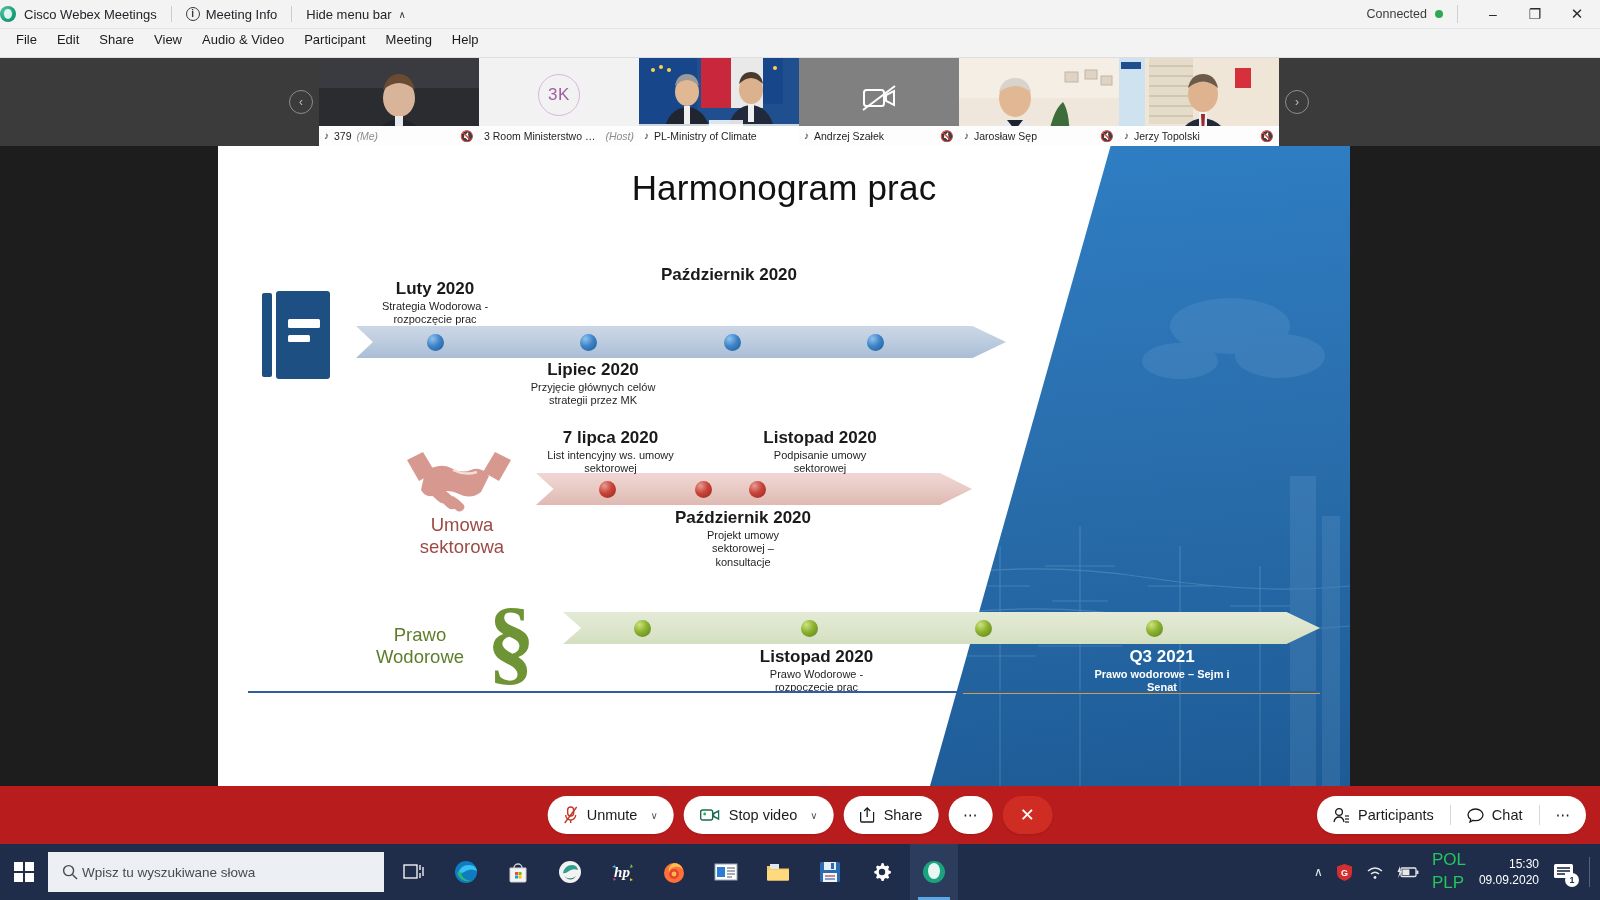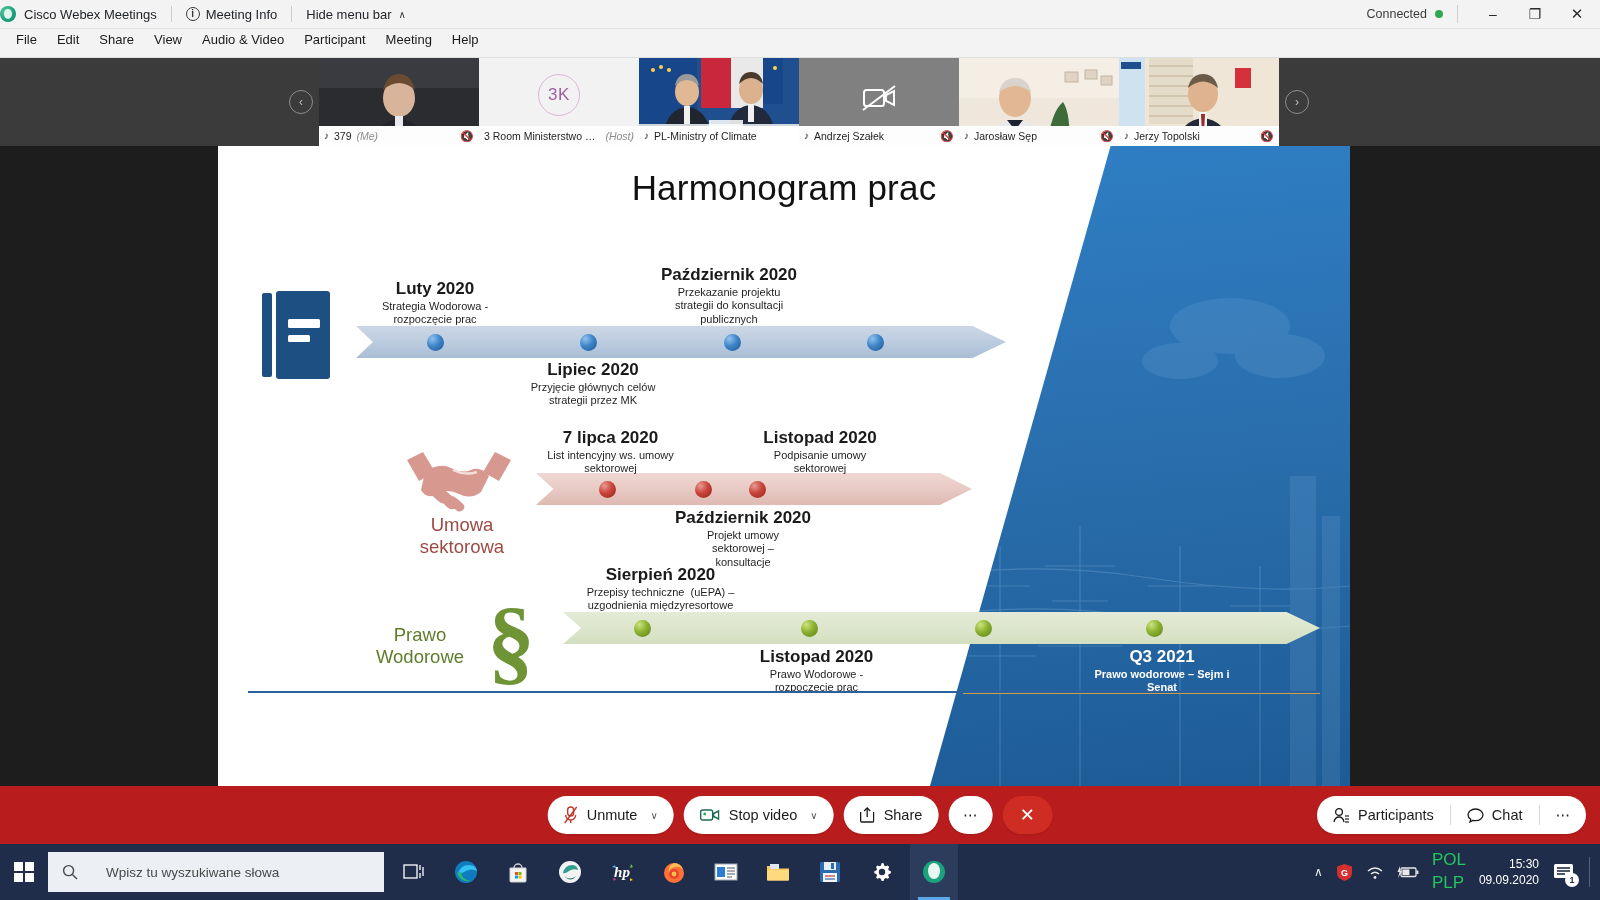--- a/index.html
+++ b/index.html
@@ -190,21 +190,21 @@
     background: #1f2d4a; display: flex; align-items: center;
   }
   .start {
     width: 48px; height: 56px; display: flex; align-items: center; justify-content: center;
   }
   .winlogo { width: 20px; height: 20px; display: grid;
     grid-template-columns: 1fr 1fr; grid-template-rows: 1fr 1fr; gap: 2px; }
   .winlogo i { background: #ffffff; display: block; }
   .searchbox {
     width: 336px; height: 40px; background: #eceff4; border-radius: 0;
-    display: flex; align-items: center; gap: 28px; padding: 0 14px;
+    display: flex; align-items: center; gap: 4px; padding: 0 14px;
     font-size: 13.5px; color: #4a4a4a;
   }
   .tb-icons { display: flex; align-items: center; gap: 4px; margin-left: 6px; }
   .tbicon {
     width: 48px; height: 56px; display: flex; align-items: center; justify-content: center;
     position: relative;
   }
   .tbicon.active { background: #2c3c5c; }
   .tbicon.active::after {
     content: ""; position: absolute; bottom: 0; left: 8px; right: 8px; height: 3px;
@@ -441,21 +441,20 @@
       <div class="cap" style="left:142px; top:133px; width:150px;">
         <div class="hd">Luty 2020</div>
         <div class="bd">Strategia Wodorowa -<br>rozpoczęcie prac</div>
       </div>
       <div class="cap" style="left:295px; top:214px; width:160px;">
         <div class="hd">Lipiec 2020</div>
         <div class="bd">Przyjęcie głównych celów<br>strategii przez MK</div>
       </div>
       <div class="cap" style="left:432px; top:119px; width:158px;">
         <div class="hd">Październik 2020</div>
-        <div class="bd">Przekazanie projektu<br>strategii do konsultacji<br>publicznych</div>
       </div>
 
       <div class="rowlabel rl-red" style="left:164px; top:368px; width:160px;">
         <div class="t">Umowa</div>
         <div class="t">sektorowa</div>
       </div>
       <svg style="position:absolute;left:185px;top:300px;width:112px;height:66px;" viewBox="0 0 112 66">
         <g fill="#d79890">
           <path d="M4 14 l16 -8 l12 20 l-16 9z"></path>
           <path d="M108 14 l-16 -8 l-12 20 l16 9z"></path>
@@ -496,24 +495,20 @@
       </svg>
 
       <div class="tl tl3" style="left:345px; top:466px; width:757px; height:32px;">
         <div class="tl-bar" style="width:757px; clip-path: polygon(0 0, 2.4% 50%, 0 100%, 94% 100%, 94% 118%, 100% 50%, 94% -18%, 94% 0);"></div>
       </div>
       <span class="dot green" style="left:416px; top:474px;"></span>
       <span class="dot green" style="left:583px; top:474px;"></span>
       <span class="dot green" style="left:757px; top:474px;"></span>
       <span class="dot green" style="left:928px; top:474px;"></span>
 
-      <div class="cap" style="left:345px; top:419px; width:195px;">
-        <div class="hd">Sierpień 2020</div>
-        <div class="bd">Przepisy techniczne&nbsp; (uEPA) –<br>uzgodnienia międzyresortowe</div>
-      </div>
       <div class="cap" style="left:521px; top:501px; width:155px;">
         <div class="hd">Listopad 2020</div>
         <div class="bd">Prawo Wodorowe -<br>rozpoczęcie prac</div>
       </div>
       <div class="cap light" style="left:845px; top:501px; width:198px;">
         <div class="hd">Q3 2021</div>
         <div class="bd" style="font-weight:bold;">Prawo wodorowe – Sejm i<br>Senat</div>
       </div>
 
       <div class="bottom-rule"></div>

